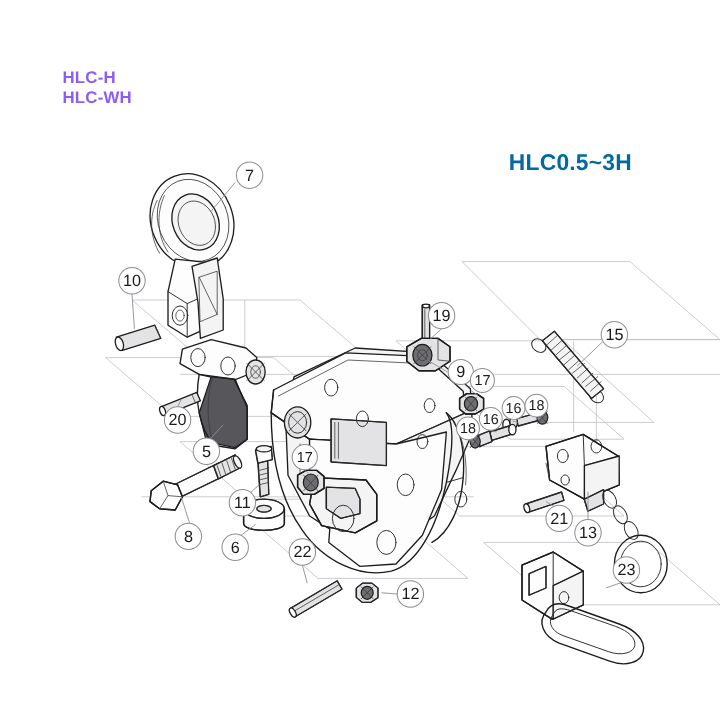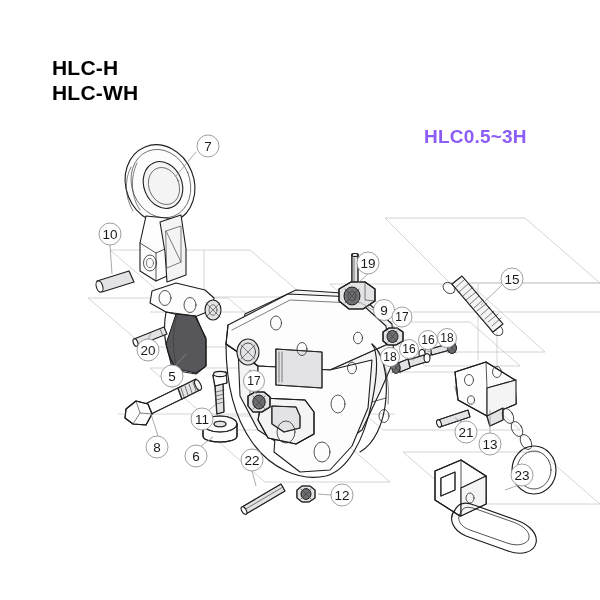--- a/index.html
+++ b/index.html
@@ -24,31 +24,31 @@
     top: 0;
     width: 600px;
     height: 600px;
     display: block;
   }
   .title-block {
     position: absolute;
     left: 52px;
     top: 56px;
     line-height: 1.18;
-    color: #000000;
-    font-size: 21px;
+    color: #8b5cf6;
+    font-size: 14px;
     font-weight: bold;
     letter-spacing: 0.2px;
     white-space: pre;
   }
   .model-block {
     position: absolute;
     left: 424px;
     top: 126px;
-    color: #8b5cf6;
+    color: #0369a1;
     font-size: 19px;
     font-weight: bold;
     letter-spacing: 0.2px;
     white-space: pre;
   }
   
   .outline     { fill: none; stroke: #1c1c1c; stroke-width: 1.15; stroke-linejoin: round; stroke-linecap: round; }
   .outline-thin{ fill: none; stroke: #2a2a2a; stroke-width: 0.8;  stroke-linejoin: round; stroke-linecap: round; }
   .detail      { fill: none; stroke: #3a3a3a; stroke-width: 0.65; stroke-linejoin: round; stroke-linecap: round; }
   .guide       { fill: none; stroke: #b9b9bf; stroke-width: 0.6;  stroke-linejoin: round; }

